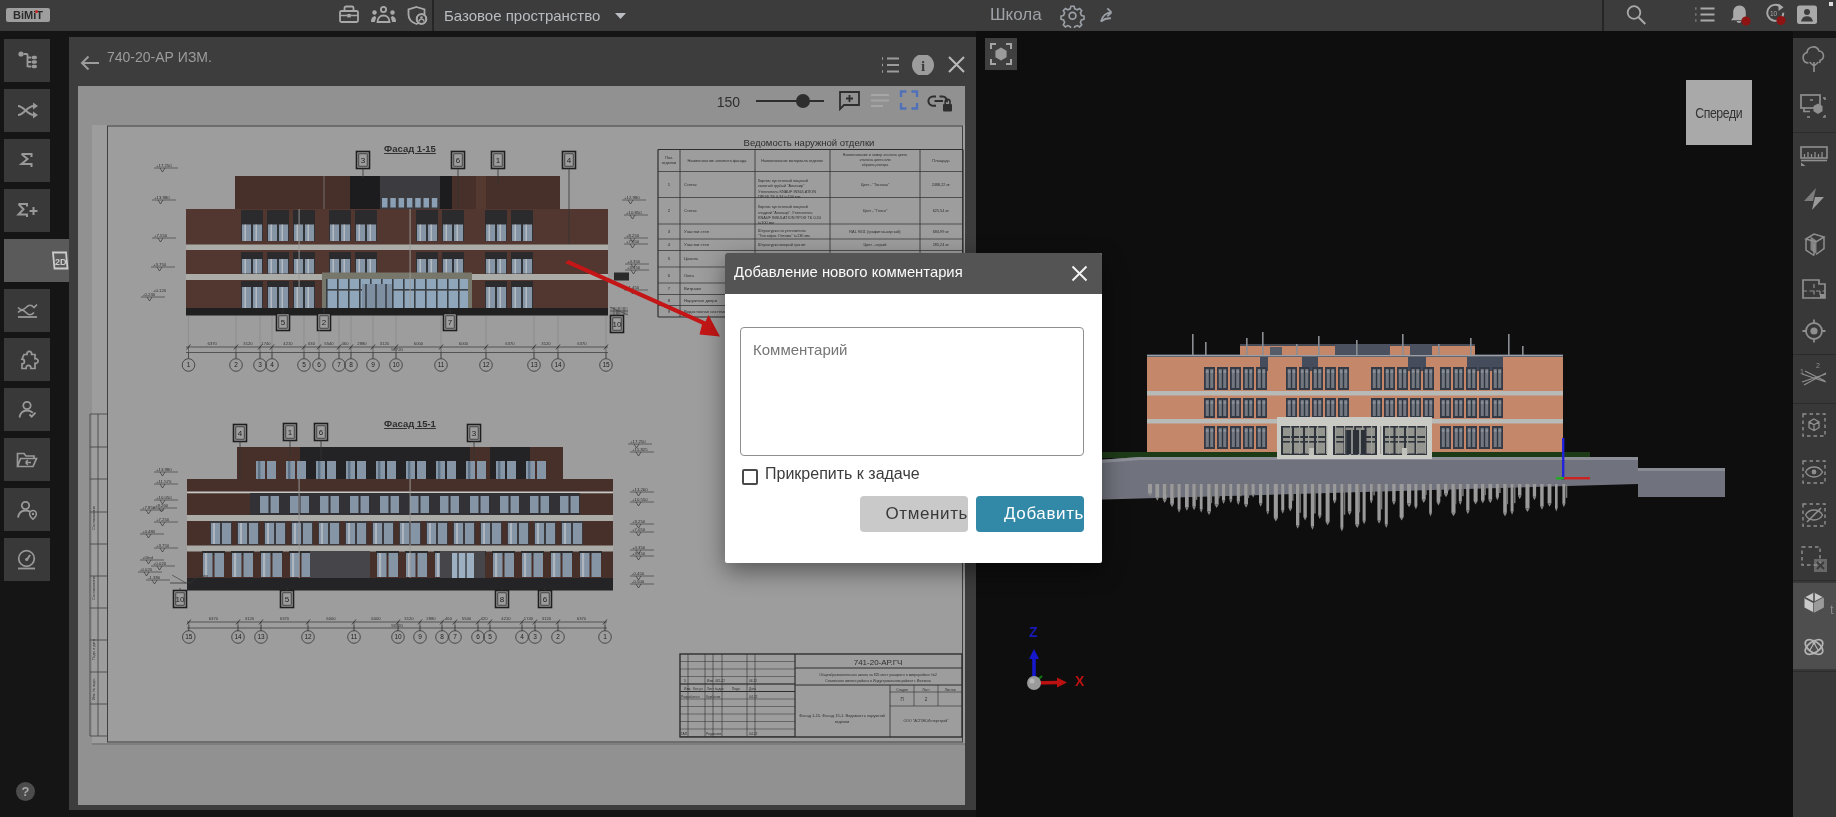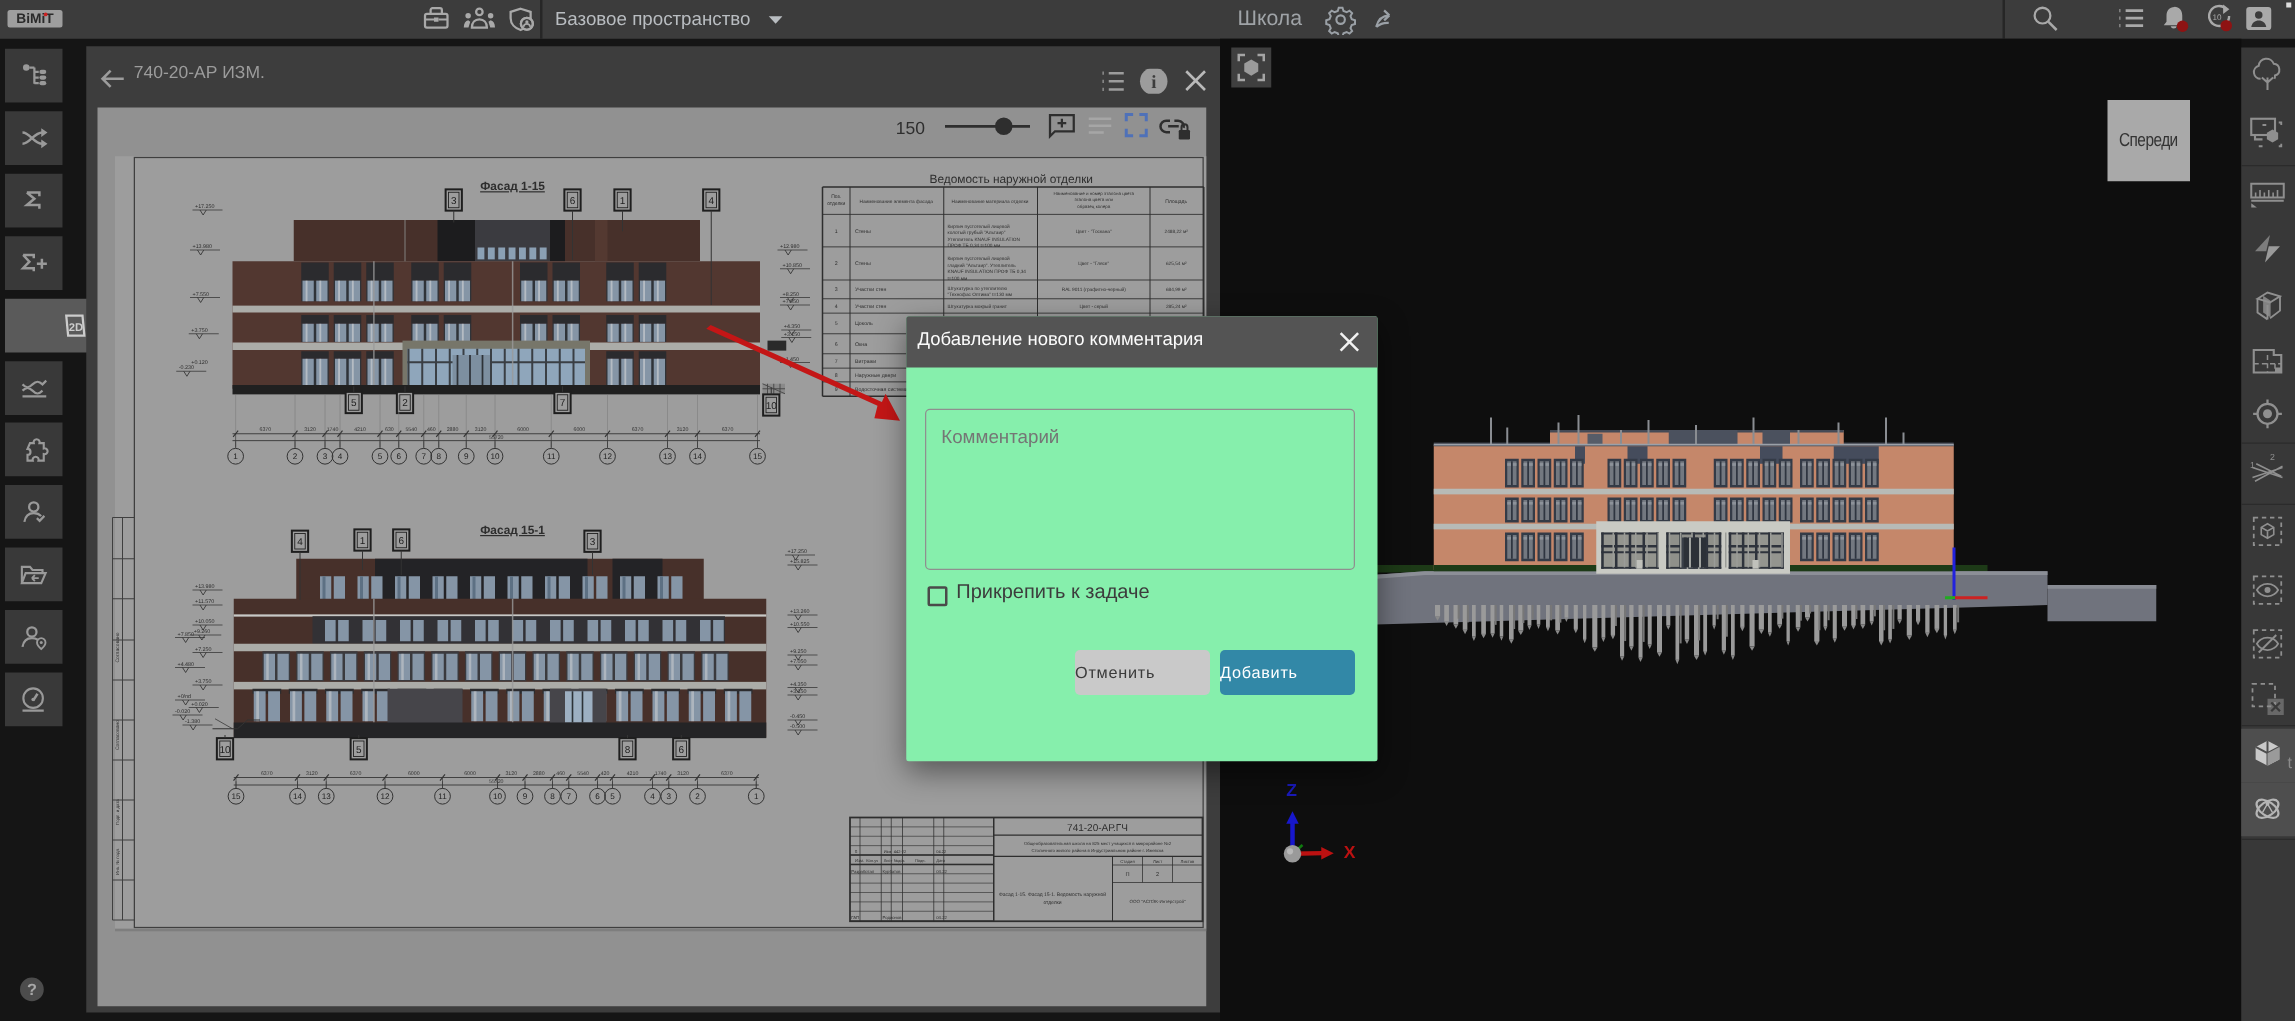--- a/index.html
+++ b/index.html
@@ -15,31 +15,31 @@
   
   .scell{position:absolute;left:4px;width:46px;height:43px;background:#393939;}
   .scell.act{background:#5a5a5a;padding-left:33px;}
   #help{position:absolute;left:16px;top:782px;width:19px;height:19px;border-radius:50%;background:#4c4c4c;
     color:#a8a8a8;font-size:13px;font-weight:bold;text-align:center;line-height:19px;}
   
   #panel{position:absolute;left:69px;top:37px;width:917px;height:773px;background:#3d3d3d;}
   #ptitle{position:absolute;left:38px;top:12px;font-size:14px;color:#9c9c9c;}
   #viewer{position:absolute;left:9px;top:49px;width:887px;height:719px;background:#919191;}
   
-  #modal{position:absolute;left:725px;top:253px;width:377px;height:356px;background:#86efac;border-radius:2px;
+  #modal{position:absolute;left:725px;top:253px;width:377px;height:310px;background:#ffffff;border-radius:2px;
     box-shadow:0 8px 24px rgba(0,0,0,.45);z-index:50;}
   #mhead{position:absolute;left:0;top:0;width:100%;height:41px;background:#545454;border-radius:2px 2px 0 0;}
   #mhead span{position:absolute;left:9px;top:11px;font-size:14.8px;color:#fbfbfb;}
   #mx{position:absolute;right:12px;top:10px;width:21px;height:21px;}
   #mtext{position:absolute;left:15px;top:74px;width:342px;height:127px;border:1px solid #8f8f8f;border-radius:4px;}
   #mtext span{position:absolute;left:12px;top:13px;font-size:15px;color:#757575;}
   #mcheck{position:absolute;left:17px;top:216px;width:12px;height:12px;border:2px solid #4a4a4a;border-radius:2px;}
   #mchecklab{position:absolute;left:40px;top:212px;font-size:16px;color:#3c3c3c;}
-  .mbtn{position:absolute;top:267px;width:108px;height:36px;border-radius:4px;font-size:13px;
-    text-align:left;line-height:36px;letter-spacing:0.6px;}
+  .mbtn{position:absolute;top:243px;width:108px;height:36px;border-radius:4px;font-size:17px;
+    text-align:right;line-height:36px;letter-spacing:0.6px;}
   #mcancel{left:135px;background:#c9c9c9;color:#3a3a3a;}
   #madd{left:251px;background:#3288a7;color:#fff;}
   
   #vp{position:absolute;left:976px;top:31px;width:817px;height:786px;background:#0e0e0e;}
   #fronte{position:absolute;left:710px;top:49px;width:66px;height:65px;background:#a9a9a9;color:#333;
     font-size:15px;text-align:center;line-height:65px;letter-spacing:-0.5px;transform-origin:center;}
   #flicon{position:absolute;left:9px;top:7px;width:32px;height:32px;background:#3f3f3f;}
   
   #rbar{position:absolute;left:1793px;top:38px;width:43px;height:779px;background:#383838;}
   .rdiv{position:absolute;left:0;width:43px;height:1px;background:#2b2b2b;}

